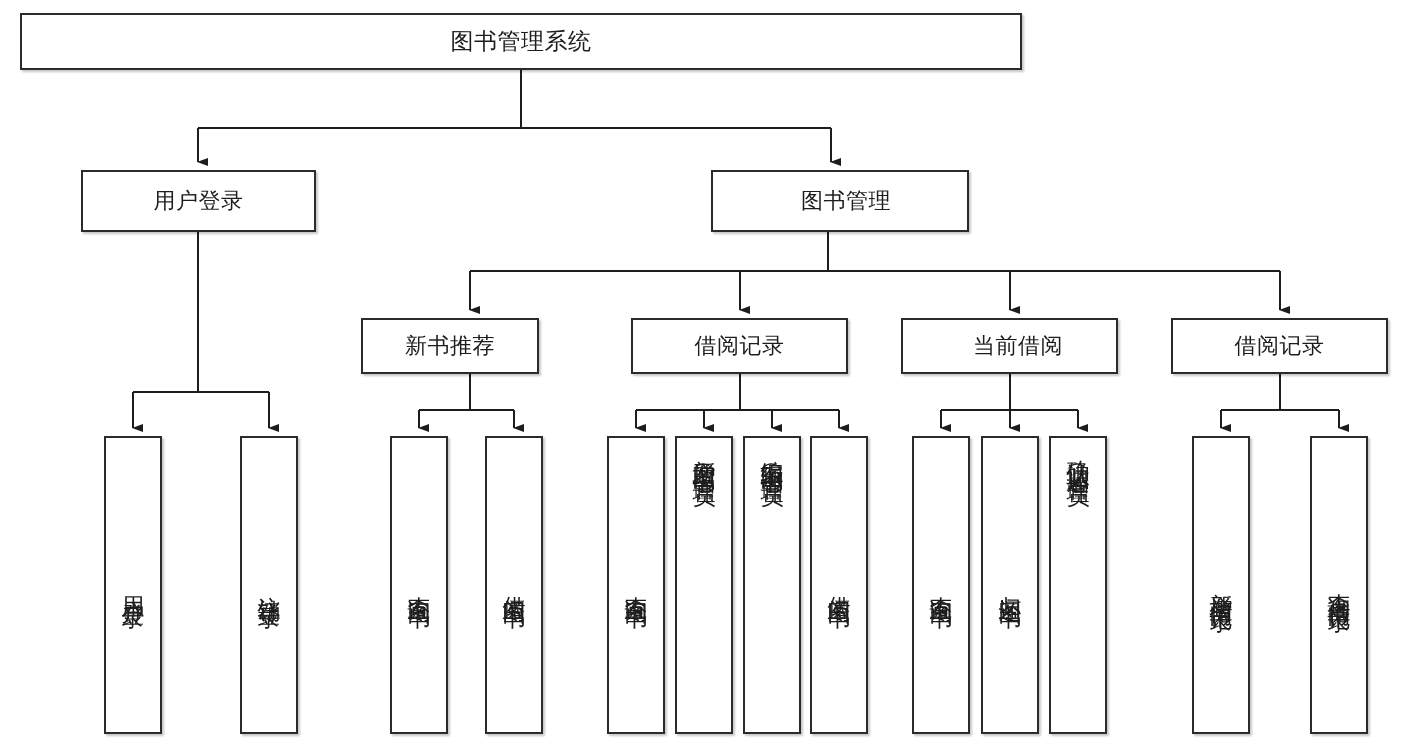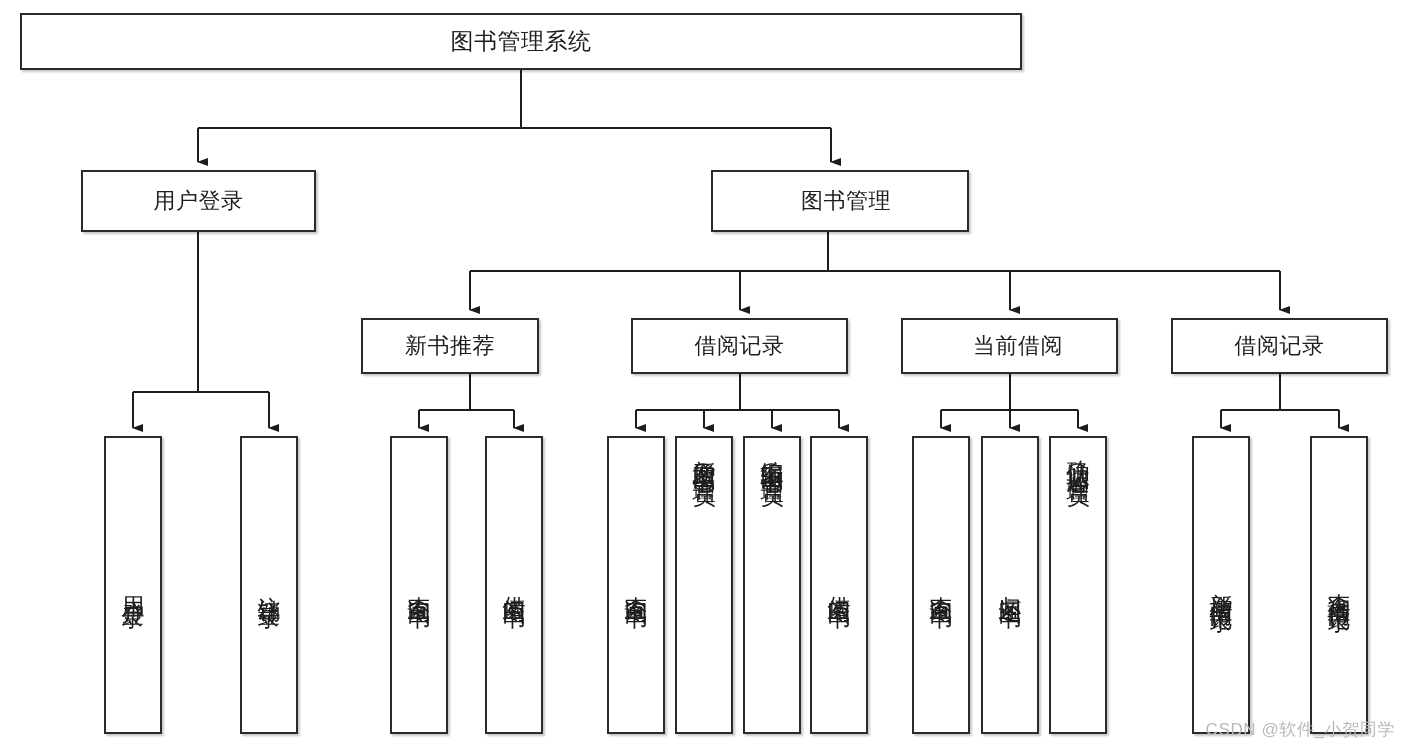--- a/index.html
+++ b/index.html
@@ -198,15 +198,14 @@
     <span class="label">确认归还（管理员）</span>
   </div>
 
   <div class="node leaf center-text" style="left:1192px; top:436px; width:58px; height:298px;">
     <span class="label">新增借阅记录</span>
   </div>
   <div class="node leaf center-text" style="left:1310px; top:436px; width:58px; height:298px;">
     <span class="label">查询借阅记录</span>
   </div>
 
-  <div class="watermark">CSDN @软件_小贺同学</div>
 
 </div>
 
 </body></html>

